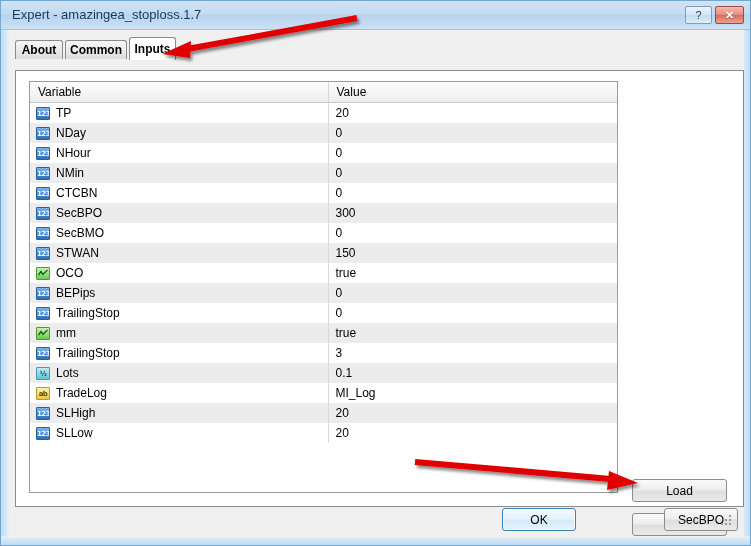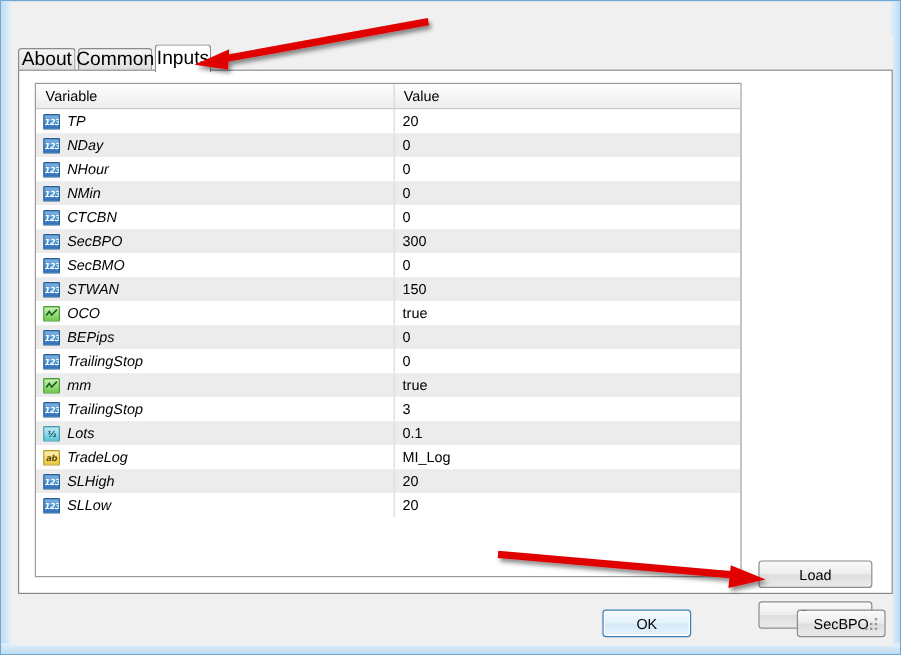--- a/index.html
+++ b/index.html
@@ -97,39 +97,40 @@
   }
   .tab {
     position: absolute;
     top: 3px;
     height: 19px;
     box-sizing: border-box;
     border: 1px solid #8a8a8a;
     border-bottom: none;
     border-radius: 3px 3px 0 0;
     background: linear-gradient(to bottom,#f6f6f6 0%, #e9e9e9 55%, #dcdcdc 100%);
-    font-size: 16px;
+    font-size: 12px;
     color: #000;
     display: flex;
     align-items: center;
     justify-content: center;
     cursor: default;
+    font-weight: bold;
   }
   .tab.active {
     top: 0;
     height: 23px;
     background: #ffffff;
     border-color: #8a8a8a;
     z-index: 4;
   }
 
   #tabpanel {
     position: absolute;
     left: 6px;
-    top: 28px;
+    top: 40px;
     width: 729px;
     height: 437px;
     box-sizing: border-box;
     background: #ffffff;
     border: 1px solid #8a8a8a;
   }
 
   
   #table-wrap {
     position: absolute;
@@ -168,21 +169,20 @@
     font-size: 12px;
     vertical-align: middle;
     white-space: nowrap;
     overflow: hidden;
   }
   tbody td:last-child { border-right: none; }
   tbody tr.odd  td { background: #ffffff; }
   tbody tr.even td { background: #ececec; }
   td.cell-var {
     padding-left: 6px;
-    font-style: italic;
   }
   td.cell-val {
     padding-left: 7px;
   }
   .var-inner {
     display: flex;
     align-items: center;
     gap: 6px;
   }
 
@@ -297,20 +297,25 @@
 </style>
 </head>
 <body>
 
 <div id="window">
 
   <div id="frame-left"></div>
   <div id="frame-right"></div>
   <div id="frame-bottom"></div>
 
+  <div id="titlebar">
+    <div id="title-text">Expert - amazingea_stoploss.1.7</div>
+    <div class="tb-btn" id="btn-help">?</div>
+    <div class="tb-btn" id="btn-close">✕</div>
+  </div>
 
   <div id="client">
 
     <div id="tabstrip">
         <div class="tab" style="left: 0px; width: 48px;">About</div>
         <div class="tab" style="left: 50px; width: 62px;">Common</div>
         <div class="tab active" style="left: 114px; width: 47px;">Inputs</div>
       </div>
 
     <div id="tabpanel">

